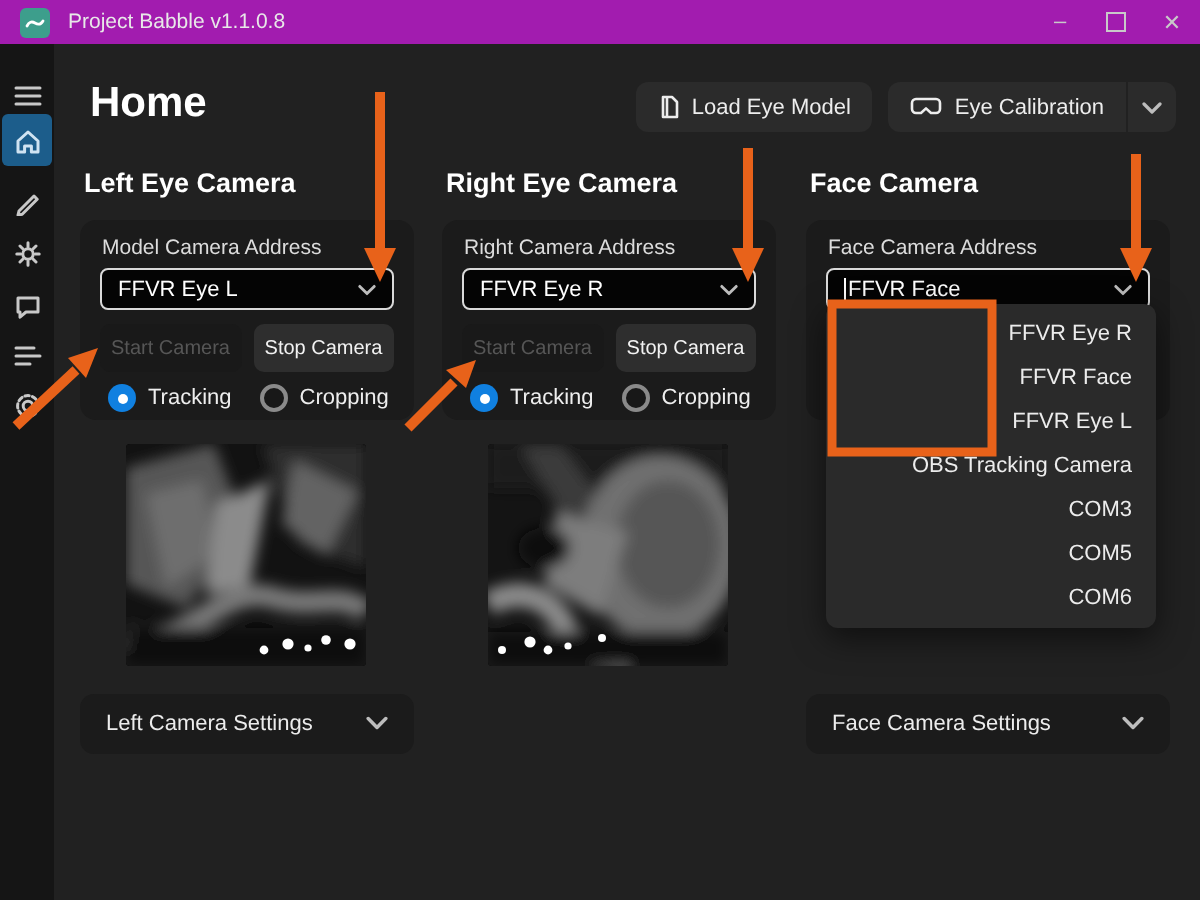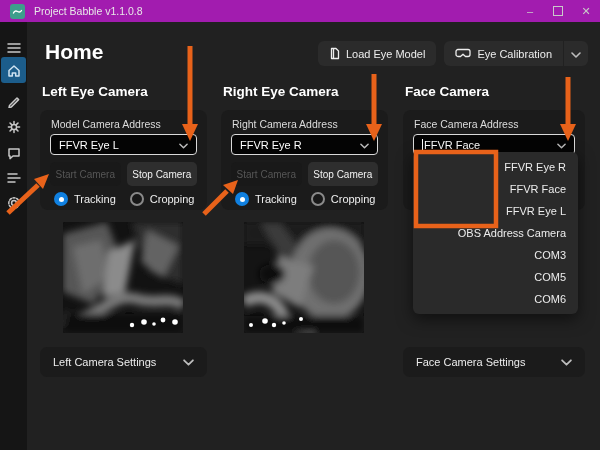--- a/index.html
+++ b/index.html
@@ -276,21 +276,21 @@
         <span class="chev"><svg width="9" height="6" viewBox="0 0 10 6">
               <path d="M1 1l4 4 4-4"></path>
             </svg></span>
       </div>
     </div>
     <div class="dropdown">
 
     <div class="opt">FFVR Eye R</div>
         <div class="opt">FFVR Face</div>
         <div class="opt">FFVR Eye L</div>
-        <div class="opt">OBS Address Camera</div>
+        <div class="opt">OBS Tracking Camera</div>
         <div class="opt">COM3</div>
         <div class="opt">COM5</div>
         <div class="opt">COM6</div>
       </div>
     <div class="settings-btn">
       <span>Face Camera Settings</span>
       <span class="chev"><svg width="11" height="7" viewBox="0 0 10 6">
             <path d="M1 1l4 4 4-4"></path>
           </svg></span>
     </div>

